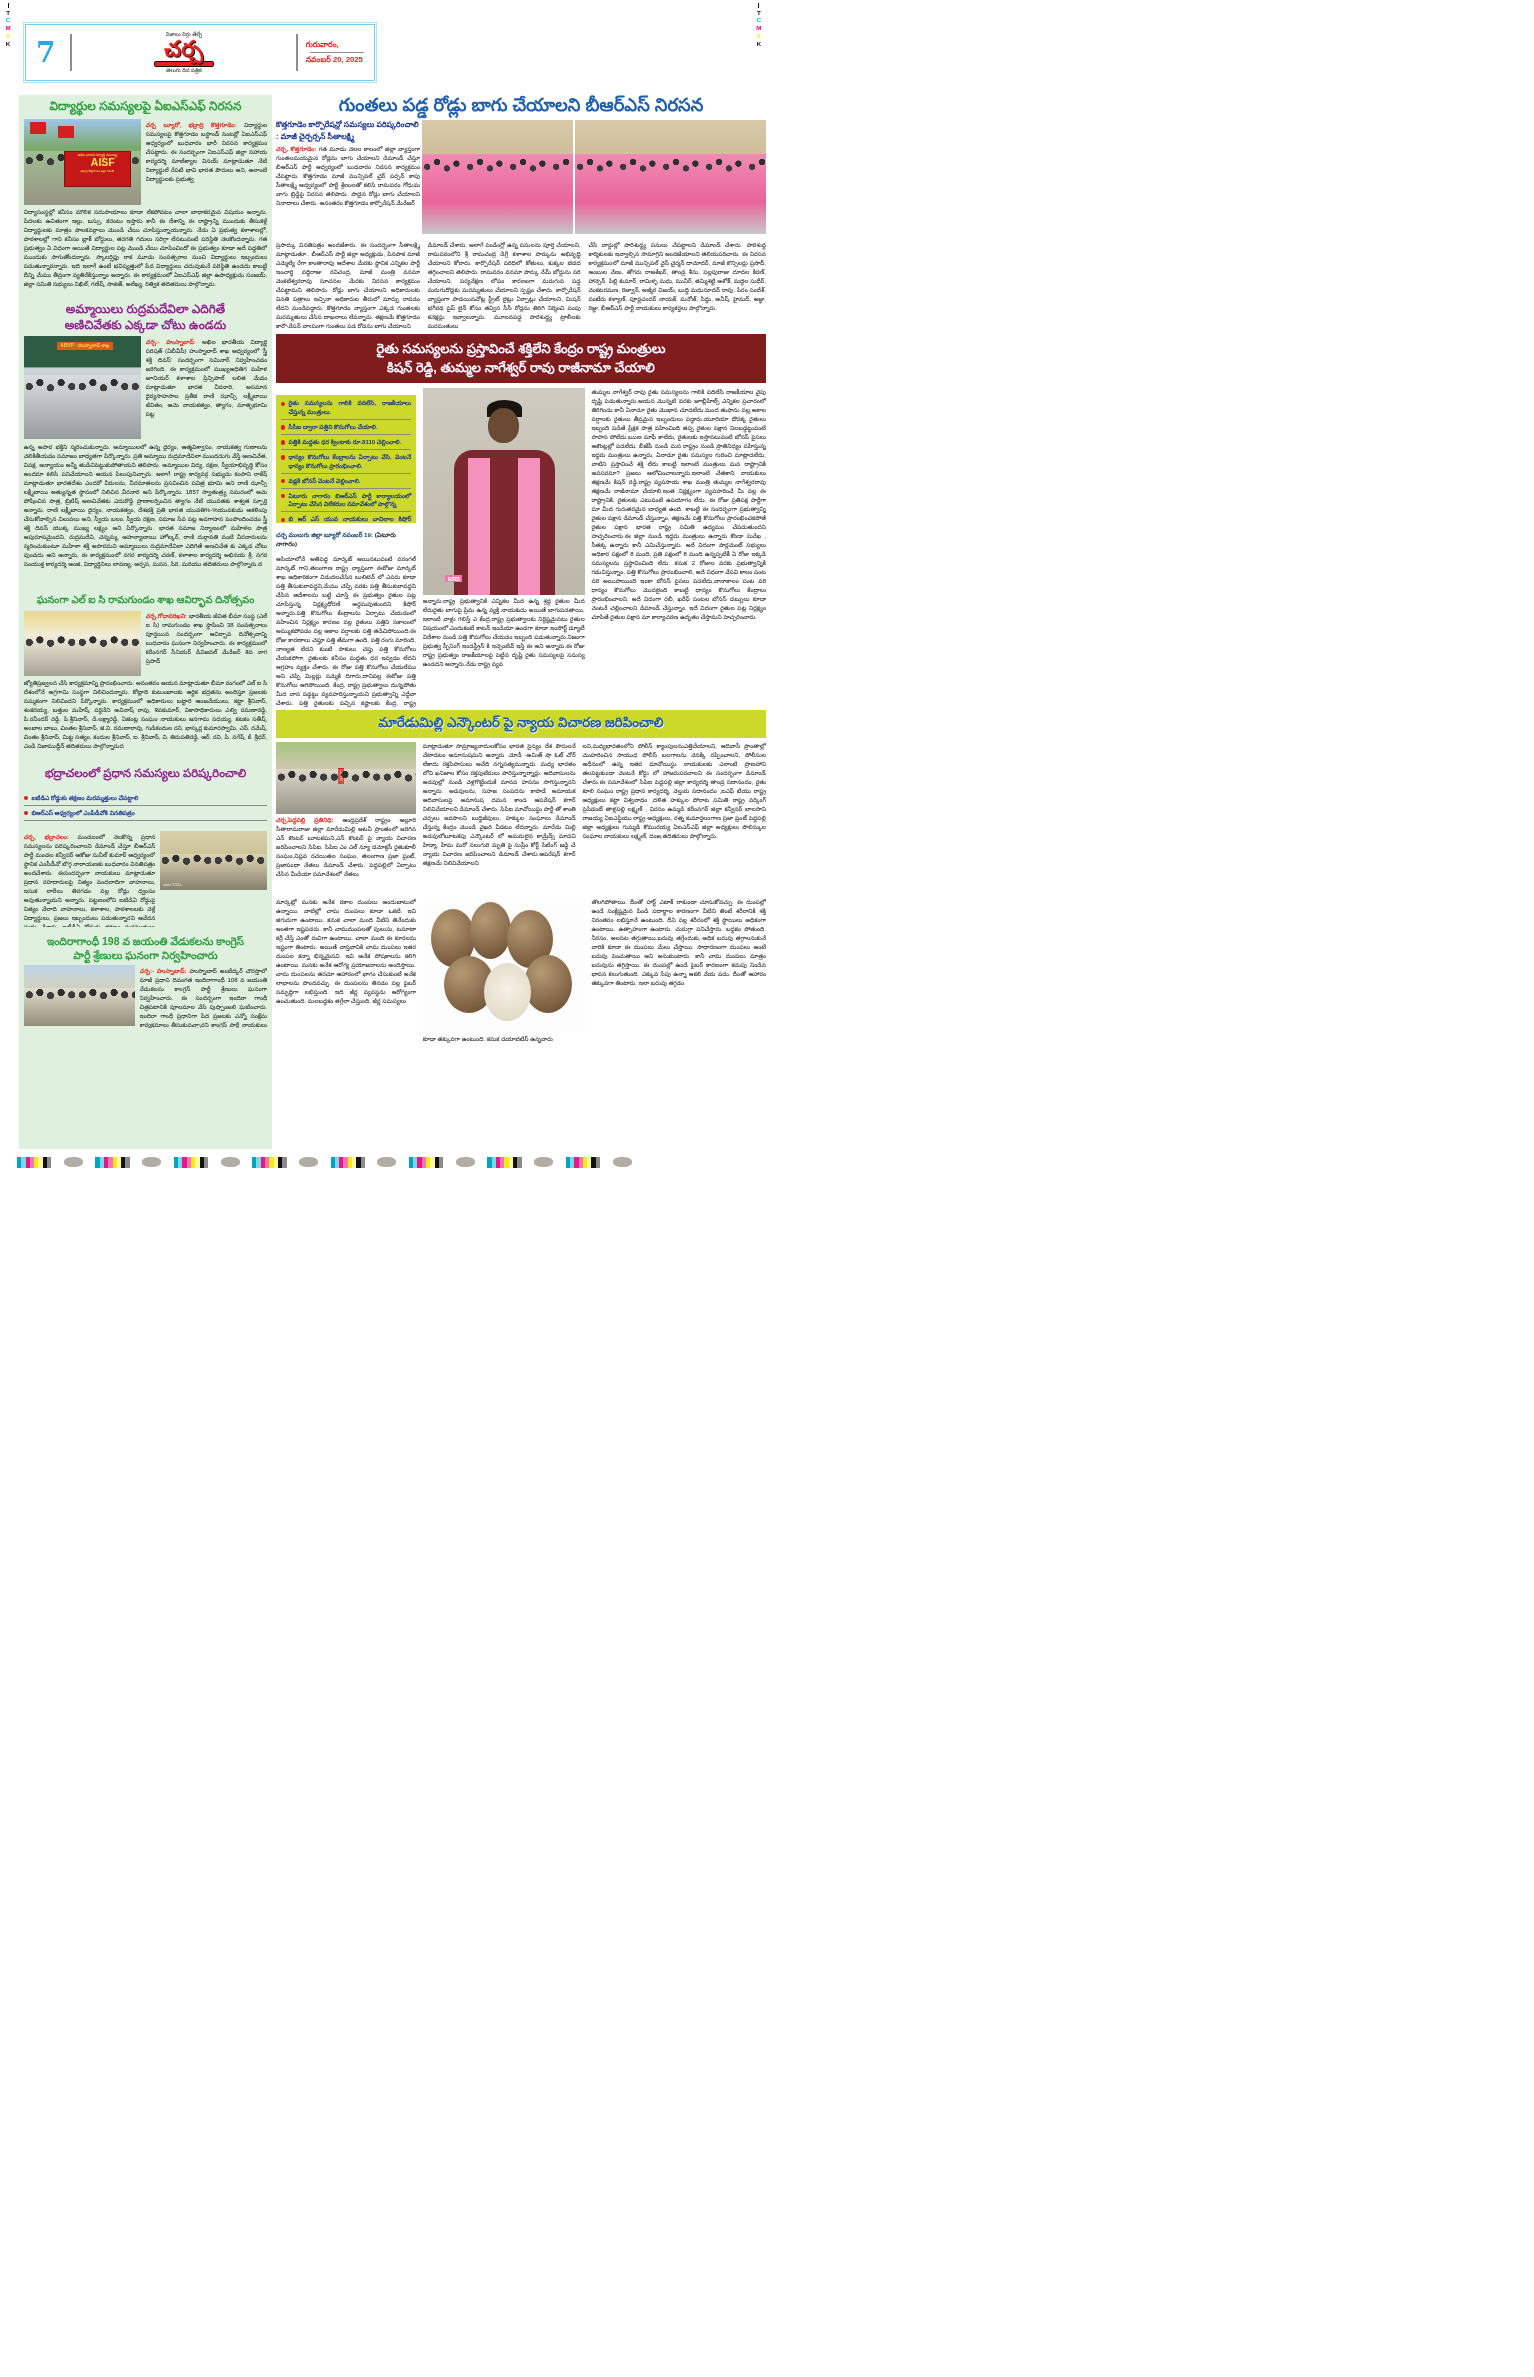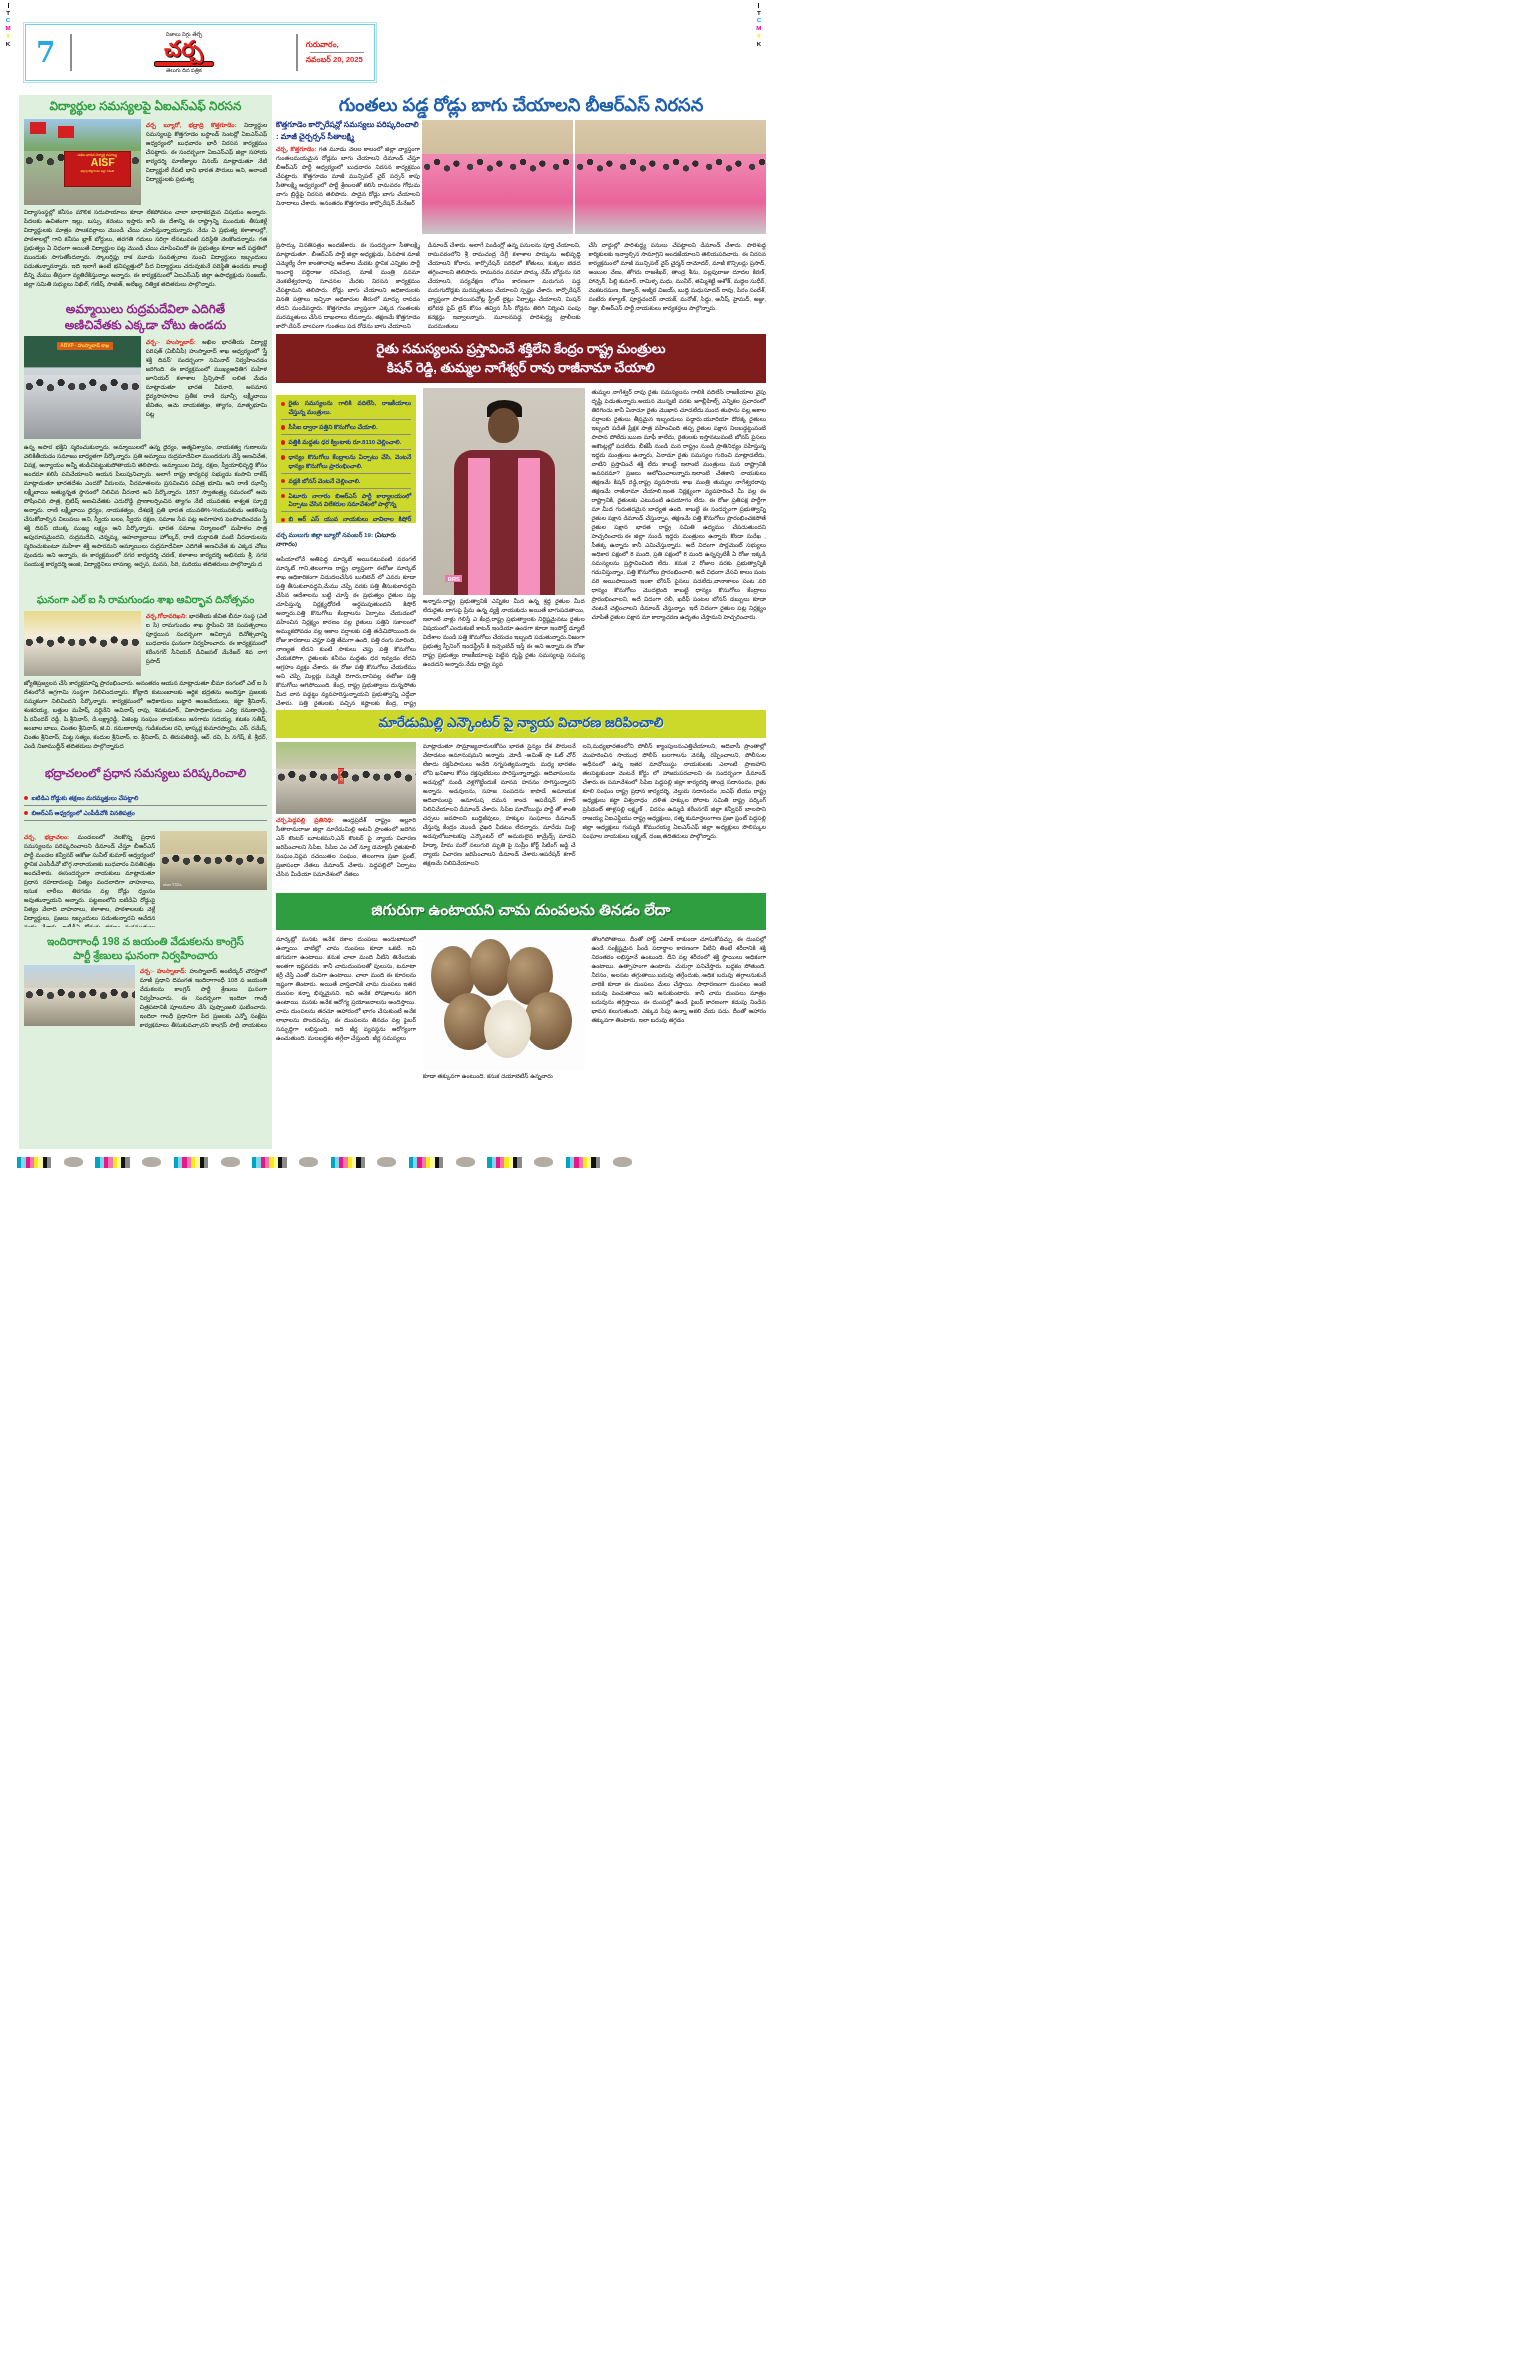--- a/index.html
+++ b/index.html
@@ -327,21 +327,20 @@
           <span class="byline">చర్చ,పెద్దపల్లి ప్రతినిధి:</span>
           <span>ఆంధ్రప్రదేశ్ రాష్ట్రం అల్లూరి సీతారామరాజు జిల్లా మారేడుమిల్లి అటవీ ప్రాంతంలో జరిగిన ఎన్ కౌంటర్ బూటకమని,ఎన్ కౌంటర్ పై న్యాయ విచారణ జరిపించాలని సిపిఐ, సిపిఐ ఎం ఎల్ న్యూ డెమోక్రసీ రైతుకూలీ సంఘం,విప్లవ రచయితల సంఘం, తెలంగాణ ప్రజా ఫ్రంట్, ప్రజాపంధా నేతలు డిమాండ్ చేశారు. పెద్దపల్లిలో ఏర్పాటు చేసిన మీడియా సమావేశంలో నేతలు</span>
         </p>
       </div>
       <p class="colp" style="width:153px;margin:0">మాట్లాడుతూ సామ్రాజ్యవాదులకోసం భారత సైన్యం దేశ పౌరులనే వేటాడటం అమానుషమని అన్నారు .మోడీ -అమిత్ షా ఓట్ చోర్ లేకాదు రక్తపిపాసులు అనేది నగ్నసత్యమన్నారు. మధ్య భారతం లోని ఖనిజాల కోసం రక్తపుటేరులు పారిస్తున్నార్నార్లు. ఆదివాసులను అడవుల్లో నుండి వెళ్లగొట్టేందుకే మానవ హననం సాగిస్తున్నారని అన్నారు. అడవులను, సహజ సంపదను కాపాడే అమాయక ఆదివాసులపై అమానుష దమన కాండ ఆపరేషన్ కగార్ నిలివివేయాలని డిమాండ్ చేశారు. సిపిఐ మావోయిస్టు పార్టీ తో శాంతి చర్చలు జరపాలని బుద్ధిజీవులు, హక్కుల సంఘాలు డిమాండ్ చేస్తున్న కేంద్రం మొండి వైఖరి వీడటం లేదన్నారు. మారేడు మిల్లి అడవులోబూటకపు ఎన్కౌంటర్ లో అమరులైన కామ్రేడ్స్ మాడవి హిడ్మా, హేమ మరో నలుగురి మృతి పై సుప్రీం కోర్ట్ సిటింగ్ జడ్జి చే న్యాయ విచారణ జరిపించాలని డిమాండ్ చేశారు.ఆపరేషన్ కగార్ తక్షణమే నిలివివేయాలని</p>
       <p class="colp" style="flex:1;margin:0">లని,మధ్యభారతంలోని పోలీస్ క్యాంపులనుఎత్తివేయాలని, ఆదివాసీ ప్రాంతాల్లో మొహరించిన సాయుధ పోలీస్ బలగాలను వెనక్కి రప్పించాలని, పోలీసుల అధీనంలో ఉన్న ఇతర మావోయిస్టు నాయకులకు ఎలాంటి ప్రాణహాని తలపెట్టకుండా వెంటనే కోర్టు లో హాజరుపరచాలని ఈ సందర్భంగా డిమాండ్ చేశారు.ఈ సమావేశంలో సిపిఐ పెద్దపల్లి జిల్లా కార్యదర్శి తాండ్ర సదానందం, రైతు కూలి సంఘం రాష్ట్ర ప్రధాన కార్యదర్శి, వెల్తురు సదానందం ,ఐఎఫ్ టియు రాష్ట్ర అధ్యక్షులు కట్టా విశ్వనాధం ,దళిత హక్కుల పోరాట సమితి రాష్ట్ర వర్కింగ్ ప్రెసిడెంట్ తాళ్లపల్లి లక్ష్మణ్ , విరసం ఉమ్మడి కరీంనగర్ జిల్లా కన్వీనర్ బాలసాని రాజయ్య ఏఐఎఫ్టియు రాష్ట్ర అధ్యక్షులు, రత్న కుమార్తెలంగాణ ప్రజా ఫ్రంట్ పెద్దపల్లి జిల్లా అధ్యక్షులు గుమ్మడి కొమురయ్య ఏఐఎస్ఎఫ్ జిల్లా అధ్యక్షులు పొలిస్కుల సంఘాల నాయకులు లక్ష్మణ్, దంజ,తదితరులు పాల్గొన్నారు.</p>
     </div>
   </div>
 
   <div class="taro">
-    <div class="banner-green">జిగురుగా ఉంటాయని చామ దుంపలను తినడం లేదా</div>
     <div class="taro-grid">
       <p class="colp taro-c1" style="margin:0">మార్కెట్లో మనకు అనేక రకాల దుంపలు అందుబాటులో ఉన్నాయి. వాటిల్లో చామ దుంపలు కూడా ఒకటి. ఇవి జిగురుగా ఉంటాయి. కనుక చాలా మంది వీటిని తినేందుకు అంతగా ఇష్టపడరు. కానీ చామదుంపలతో పులుసు, టమాటా కర్రీ చేస్తే ఎంతో రుచిగా ఉంటాయి. చాలా మంది ఈ కూరలను ఇష్టంగా తింటారు. అయితే వాస్తవానికి చామ దుంపలు ఇతర దుంపల కన్నా భిన్నమైనవి. ఇవి అనేక పోషకాలను కలిగి ఉంటాయి. మనకు అనేక ఆరోగ్య ప్రయోజనాలను అందిస్తాయి. చామ దుంపలను తరచూ ఆహారంలో భాగం చేసుకుంటే అనేక లాభాలను పొందవచ్చు. ఈ దుంపలను తినడం వల్ల ఫైబర్ సమృద్ధిగా లభిస్తుంది. ఇది జీర్ణ వ్యవస్థను ఆరోగ్యంగా ఉంచుతుంది. మలబద్దకం తగ్గేలా చేస్తుంది. జీర్ణ సమస్యలు</p>
       <div class="taro-mid">
         <div class="photo ph-taro" style="width:162px;height:135px">
           <div class="root" style="left:8.6px;top:11.5px;width:44px;height:58px"></div>
           <div class="root" style="left:47px;top:3.8px;width:41px;height:57px"></div>
           <div class="root" style="left:84px;top:12.5px;width:46px;height:58px"></div>
           <div class="root" style="left:21px;top:58px;width:50px;height:57px"></div>
           <div class="root" style="left:101px;top:57px;width:48px;height:58px"></div>
           <div class="cut" style="left:61px;top:65px;width:47px;height:58px"></div>

